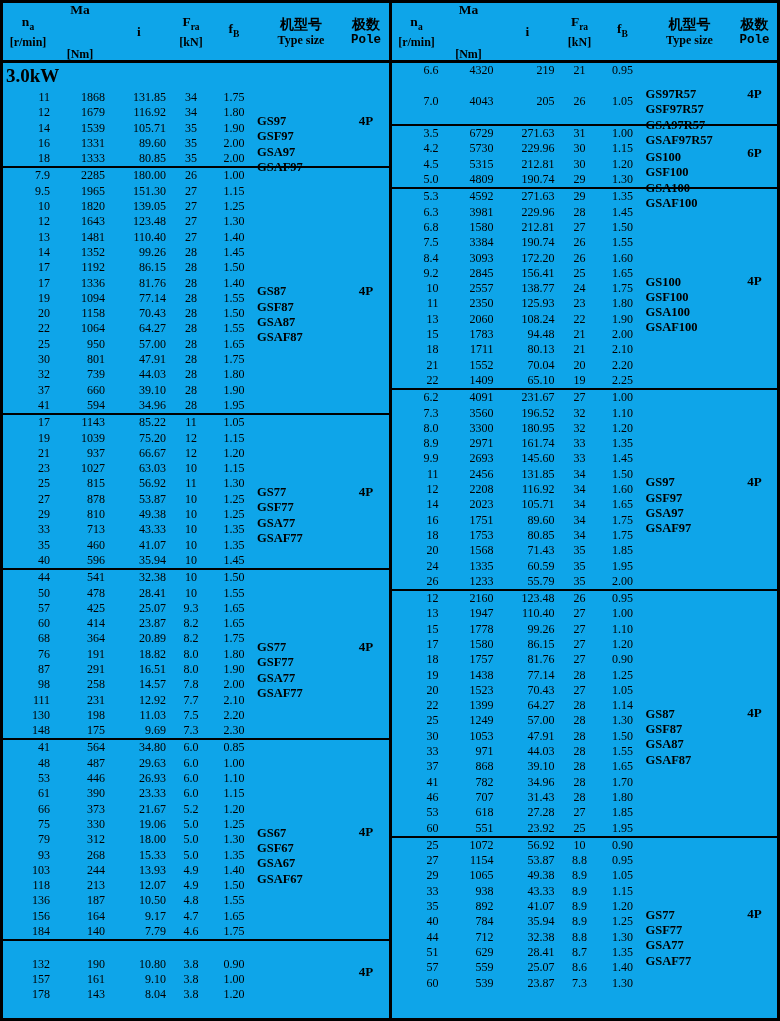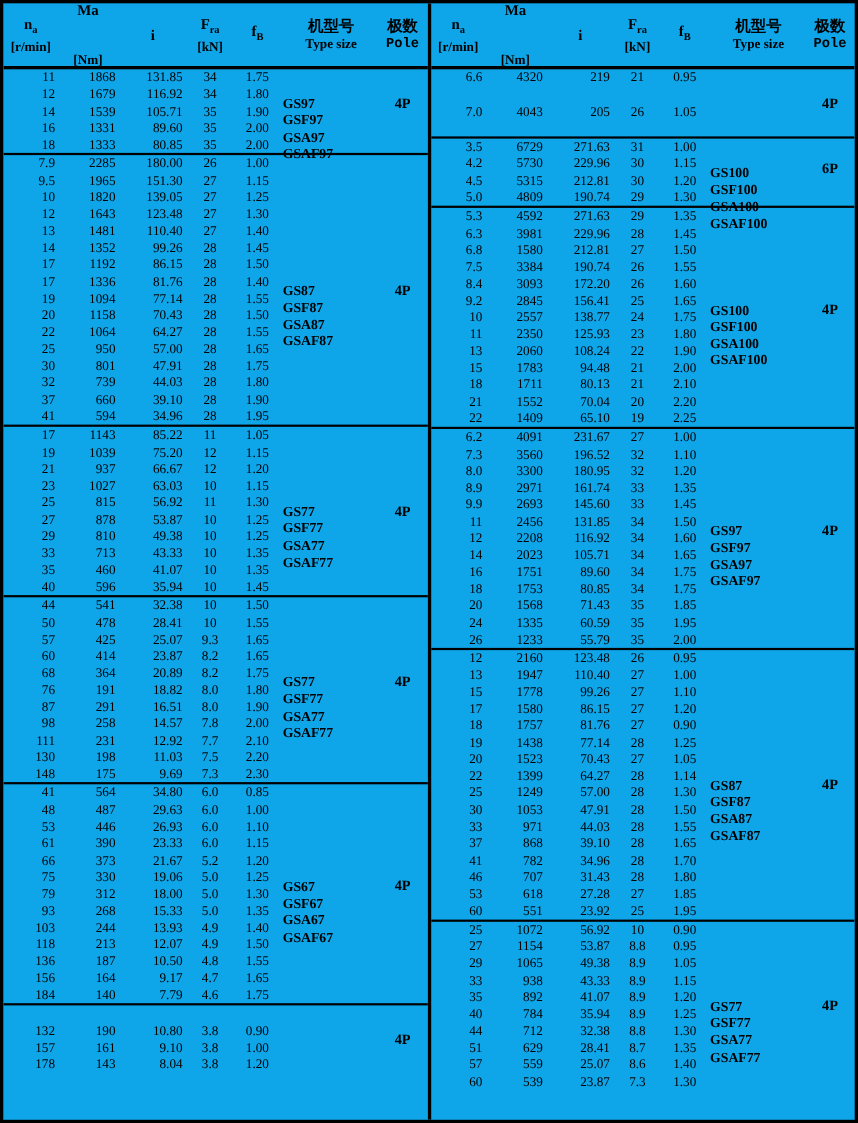--- a/index.html
+++ b/index.html
@@ -66,20 +66,21 @@
         </div>
         <div class="h-cell hw5 cjk">
           <span class="h-main"><span>机型号</span></span>
           <span class="h-unit">Type size</span>
         </div>
         <div class="h-cell hw6 cjk mono-unit">
           <span class="h-main"><span>极数</span></span>
           <span class="h-unit">Pole</span>
         </div>
       </div>
+      <div class="section-title">3.0kW</div>
       <div class="group">
         <div class="row">
           <span class="cell c0">11</span>
           <span class="cell c1">1868</span>
           <span class="cell c2">131.85</span>
           <span class="cell c3">34</span>
           <span class="cell c4">1.75</span>
         </div>
         <div class="row">
           <span class="cell c0">12</span>
@@ -586,20 +587,26 @@
           <span class="cell c3">26</span>
           <span class="cell c4">1.05</span>
         </div>
         <div class="row">
           <span class="cell c0"></span>
           <span class="cell c1"></span>
           <span class="cell c2"></span>
           <span class="cell c3"></span>
           <span class="cell c4"></span>
         </div>
+        <div class="type-block" style="top: 0px;">
+          <div class="type-label">GS97R57</div>
+          <div class="type-label">GSF97R57</div>
+          <div class="type-label">GSA97R57</div>
+          <div class="type-label">GSAF97R57</div>
+        </div>
         <div class="pole-block" style="top: 0px; height: 61.2px;">4P</div>
       </div>
       <div class="group">
         <div class="row">
           <span class="cell c0">3.5</span>
           <span class="cell c1">6729</span>
           <span class="cell c2">271.63</span>
           <span class="cell c3">31</span>
           <span class="cell c4">1.00</span>
         </div>

